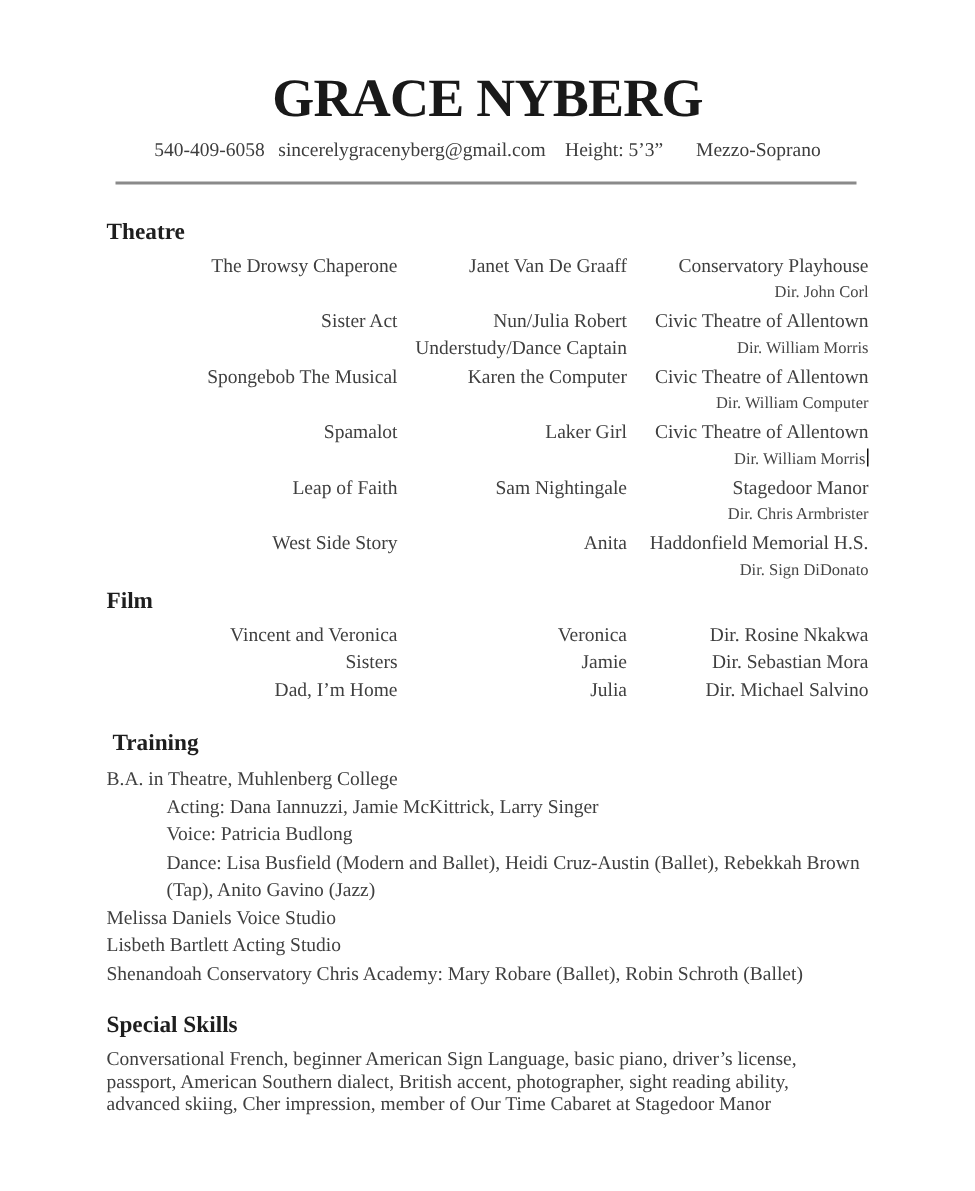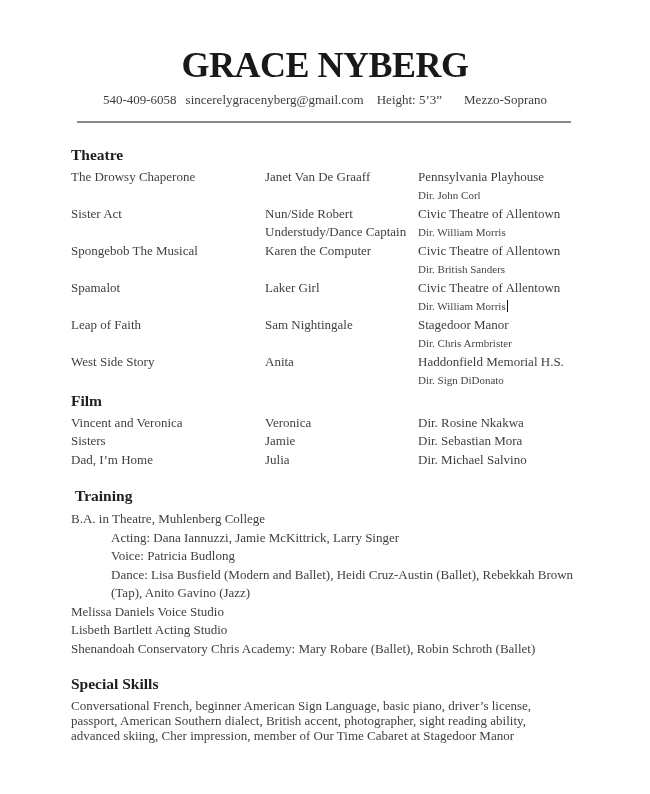--- a/index.html
+++ b/index.html
@@ -54,21 +54,21 @@
   h2.sec-film    { margin: 1px 0 3px 0; }
   h2.sec-training{ margin: 17px 0 4px 4px; }
   h2.sec-skills  { margin: 16px 0 4px 0; }
 
   .grid-row {
     display: grid;
     grid-template-columns: 194px 153px 1fr;
     font-size: 13px;
     line-height: 18.5px;
   }
-  .cell { overflow: visible; }
+  .cell { overflow: visible; text-align: right; }
   .dir-small { font-size: 11px; line-height: 18.5px; color: #454545; }
   .caret {
     display: inline-block;
     width: 1px; height: 12px;
     background: #111111;
     margin-left: 1px;
     vertical-align: -2px;
   }
   .train-line {
     margin: 0;
@@ -105,47 +105,47 @@
   <h2 class="sec sec-theatre">Theatre</h2>
   <div id="theatre-rows">
       <div class="grid-row">
         <div class="cell">
           <div>The Drowsy Chaperone</div>
         </div>
         <div class="cell">
           <div>Janet Van De Graaff</div>
         </div>
         <div class="cell">
-          <div>Pennsylvania Playhouse</div>
+          <div>Conservatory Playhouse</div>
           <div class="dir-small"><span>Dir. John Corl</span></div>
         </div>
       </div>
       <div class="grid-row">
         <div class="cell">
           <div>Sister Act</div>
         </div>
         <div class="cell">
-          <div>Nun/Side Robert</div>
+          <div>Nun/Julia Robert</div>
           <div>Understudy/Dance Captain</div>
         </div>
         <div class="cell">
           <div>Civic Theatre of Allentown</div>
           <div class="dir-small"><span>Dir. William Morris</span></div>
         </div>
       </div>
       <div class="grid-row">
         <div class="cell">
           <div>Spongebob The Musical</div>
         </div>
         <div class="cell">
           <div>Karen the Computer</div>
         </div>
         <div class="cell">
           <div>Civic Theatre of Allentown</div>
-          <div class="dir-small"><span>Dir. British Sanders</span></div>
+          <div class="dir-small"><span>Dir. William Computer</span></div>
         </div>
       </div>
       <div class="grid-row">
         <div class="cell">
           <div>Spamalot</div>
         </div>
         <div class="cell">
           <div>Laker Girl</div>
         </div>
         <div class="cell">

